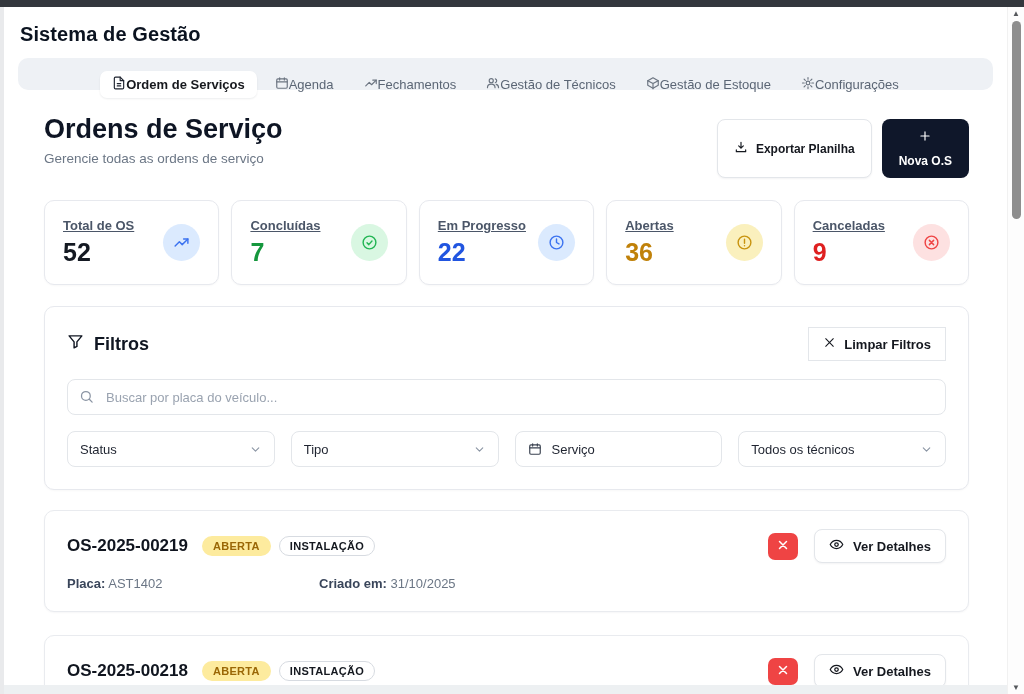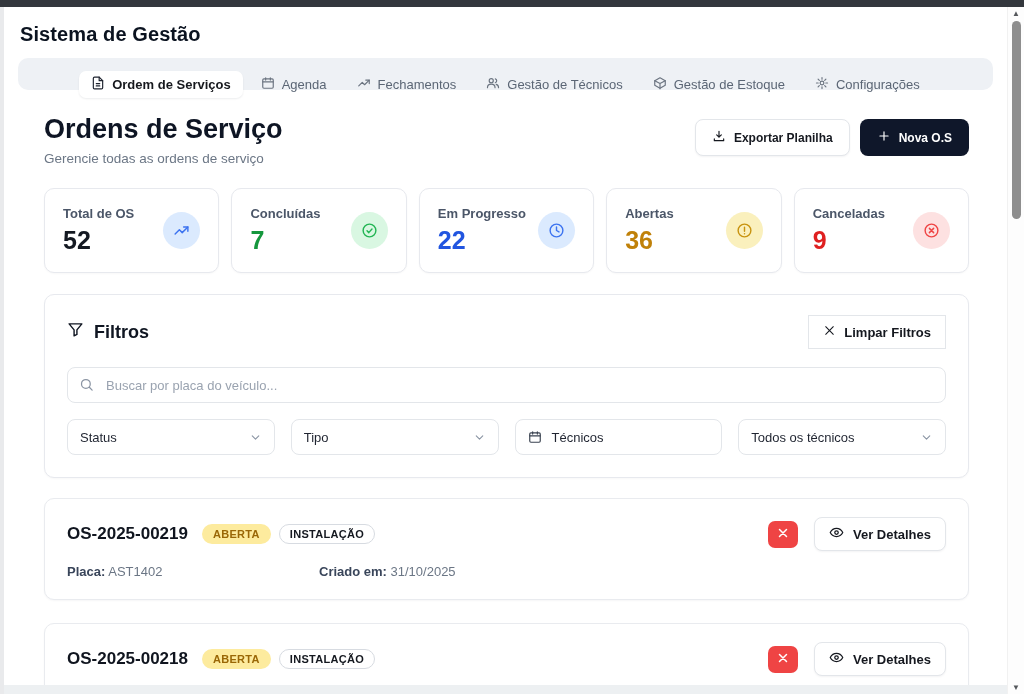--- a/index.html
+++ b/index.html
@@ -19,45 +19,45 @@
 
   .page { position:absolute; top:7px; left:4px; right:17px; bottom:0; background:#ffffff; overflow:hidden; }
 
   
   .app-header { padding:16px 16px 12px 16px; }
   .app-title { font-size:20px; font-weight:800; color:#0b1320; letter-spacing:0.1px; }
 
   
   .nav-wrap { margin:0 14px; background:#eef1f5; border-radius:10px; height:32px;
               display:flex; align-items:center; justify-content:center; gap:6px; }
-  .nav-tab { display:flex; align-items:center; gap:7px; padding:5px 12px; border-radius:7px;
+  .nav-tab { display:flex; align-items:center; padding:5px 12px; border-radius:7px;
              font-size:13px; color:#5b6675; cursor:pointer; white-space:nowrap;margin-top:20px; }
   .nav-tab svg { width:14px; height:14px; stroke:#6b7480; }
   .nav-tab.active { background:#ffffff; color:#16181d; font-weight:700; box-shadow:0 1px 2px rgba(16,24,40,.08); }
   .nav-tab.active svg { stroke:#1f2430; }
 
   
   .page-head { display:flex; justify-content:space-between; align-items:flex-start; padding:24px 38px 0 40px; }
   .page-title { font-size:27px; font-weight:800; color:#0e1524; }
   .page-sub { font-size:13.5px; color:#6b7685; margin-top:6px; }
   .head-actions { display:flex; gap:10px; margin-top:5px; }
   .btn { display:flex; align-items:center; gap:8px; border-radius:8px; font-size:12px; font-weight:700;
          padding:9px 16px; cursor:pointer; border:1px solid transparent; background:#fff; }
   .btn svg { width:14px; height:14px; }
   .btn-outline { border-color:#e3e6ea; color:#15181f; box-shadow:0 1px 2px rgba(16,24,40,.05); }
   .btn-outline svg { stroke:#15181f; }
-  .btn-dark { background:#0f172a; color:#ffffff; }
+  .btn-dark { background:#0f172a; color:#ffffff;flex-direction:column; }
   .btn-dark svg { stroke:#ffffff; }
 
   
   .stats { display:flex; gap:12px; margin:22px 38px 0 40px; }
   .stat-card { flex:1; border:1px solid #e7e9ee; border-radius:10px; padding:17px 18px;
                display:flex; justify-content:space-between; align-items:center; background:#fff;
                box-shadow:0 1px 2px rgba(16,24,40,.03); min-height:84px; }
-  .stat-label { font-size:13px; color:#4b5668; font-weight:600; }
+  .stat-label { font-size:13px; color:#4b5668; font-weight:600;text-decoration:underline; }
   .stat-value { font-size:25px; font-weight:800; margin-top:5px; }
   .v-dark { color:#141922; } .v-green { color:#15973d; } .v-blue { color:#2155e0; }
   .v-amber { color:#c08109; } .v-red { color:#df2020; }
   .stat-icon { width:37px; height:37px; border-radius:50%; display:flex; align-items:center; justify-content:center; flex:none; }
   .stat-icon svg { width:17px; height:17px; }
   .ic-blue { background:#dbeafe; } .ic-blue svg { stroke:#3c73f0; }
   .ic-green { background:#d9f7e2; } .ic-green svg { stroke:#22b553; }
   .ic-amber { background:#faf0bd; } .ic-amber svg { stroke:#c8930f; }
   .ic-red { background:#fde1e1; } .ic-red svg { stroke:#ef4444; }
 
@@ -285,21 +285,21 @@
         <span class="grow">Tipo</span>
         <svg class="chev" viewBox="0 0 24 24">
             <path d="M6 9l6 6 6-6"></path>
           </svg>
       </div>
       <div class="filter-ctl">
         <svg class="cal" viewBox="0 0 24 24">
             <rect x="3" y="5" width="18" height="16" rx="2"></rect>
             <path d="M8 3v4M16 3v4M3 10h18"></path>
           </svg>
-        <span class="grow">Técnicos</span>
+        <span class="grow">Serviço</span>
       </div>
       <div class="filter-ctl">
         <span class="grow">Todos os técnicos</span>
         <svg class="chev" viewBox="0 0 24 24">
             <path d="M6 9l6 6 6-6"></path>
           </svg>
       </div>
     </div>
   </div>
 

